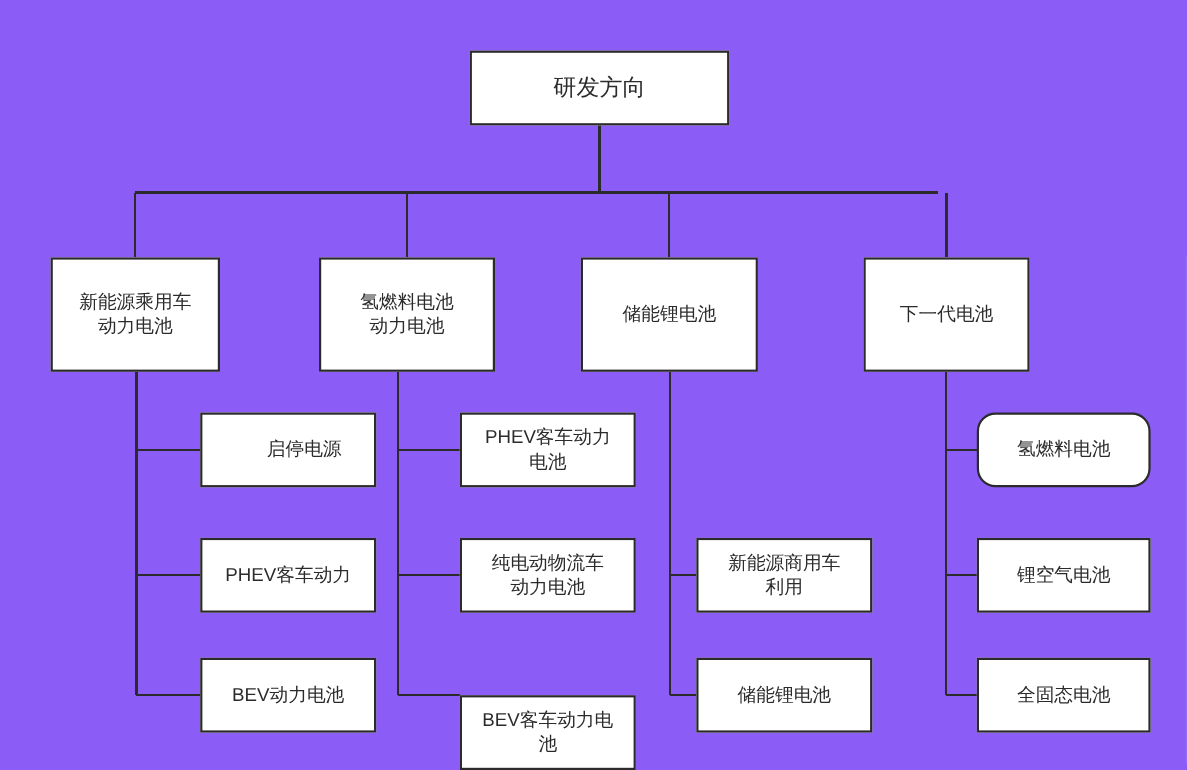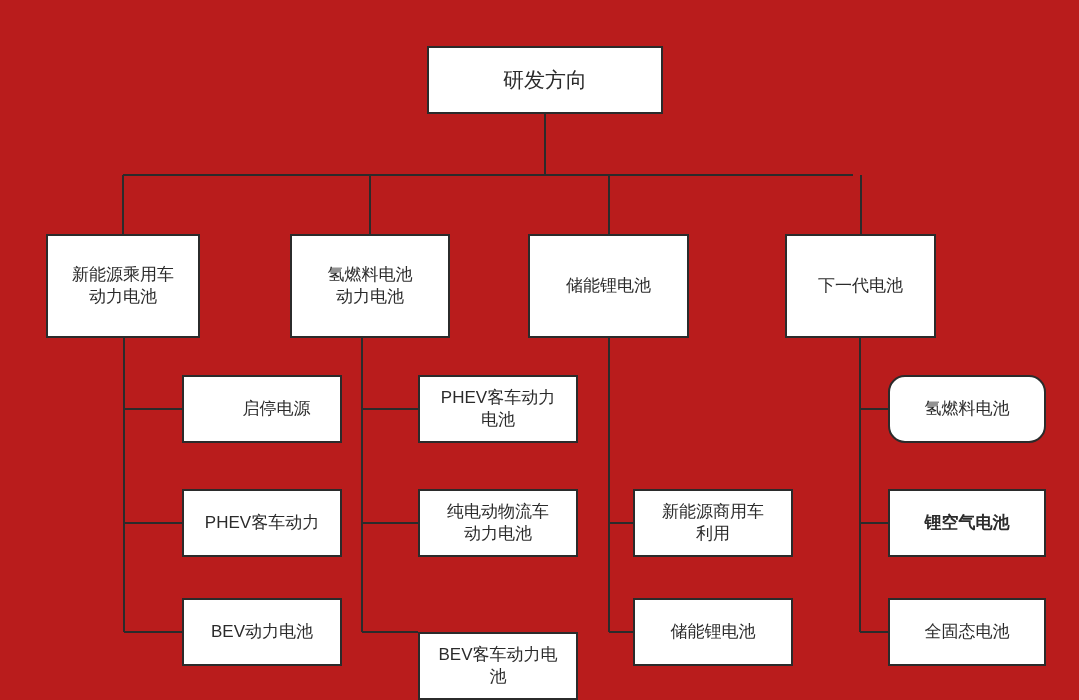--- a/index.html
+++ b/index.html
@@ -10,21 +10,21 @@
   body {
     width: 1079px;
     height: 700px;
     font-family: "Liberation Sans", "DejaVu Sans", sans-serif;
     overflow: hidden;
   }
   #diagram-root {
     position: relative;
     width: 1079px;
     height: 700px;
-    background: #b91c1c;
+    background: #8b5cf6;
   }
   svg.connectors {
     position: absolute;
     left: 0;
     top: 0;
     width: 1079px;
     height: 700px;
     pointer-events: none;
   }
   svg.connectors line {
@@ -128,20 +128,20 @@
       </div>
       <div class="node leaf" style="left: 633px; top: 598px; width: 160px; height: 68px;">
         <span class="node-label">储能锂电池</span>
       </div>
       <div class="node level2" style="left: 785px; top: 234px; width: 151px; height: 104px;">
         <span class="node-label">下一代电池</span>
       </div>
       <div class="node leaf" style="left: 888px; top: 375px; width: 158px; height: 68px; border-radius: 17px;">
         <span class="node-label">氢燃料电池</span>
       </div>
-      <div class="node leaf" style="left: 888px; top: 489px; width: 158px; height: 68px; font-weight: bold;">
+      <div class="node leaf" style="left: 888px; top: 489px; width: 158px; height: 68px;">
         <span class="node-label">锂空气电池</span>
       </div>
       <div class="node leaf" style="left: 888px; top: 598px; width: 158px; height: 68px;">
         <span class="node-label">全固态电池</span>
       </div>
     </div>
 </div>
 
 </body></html>

